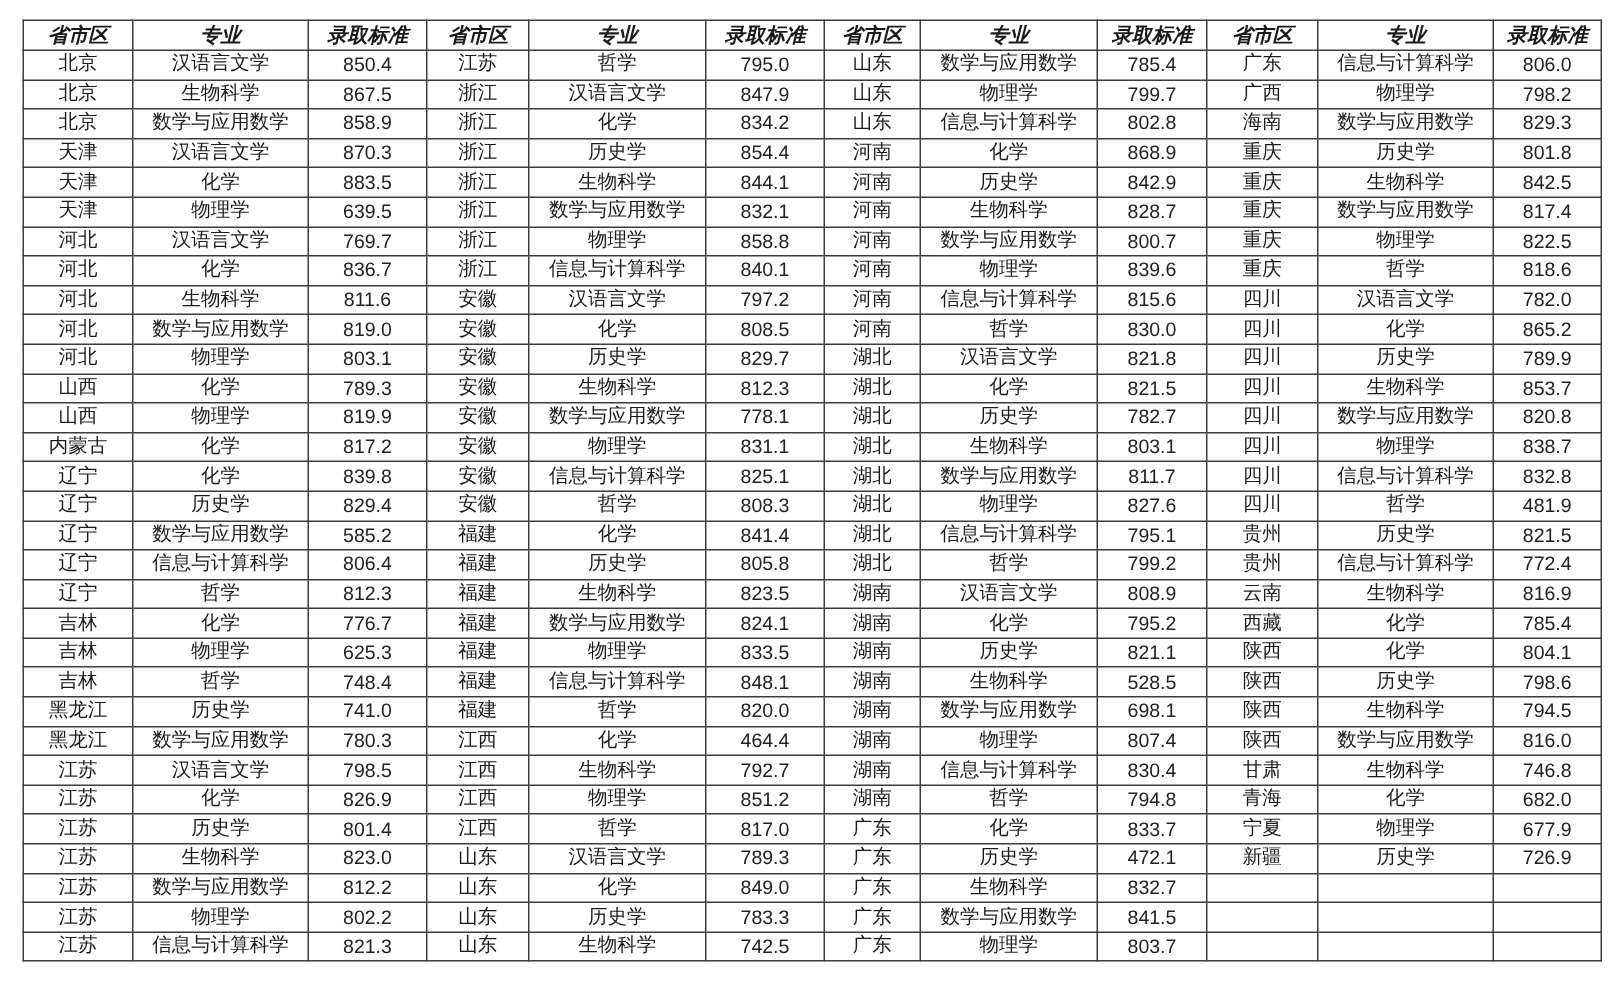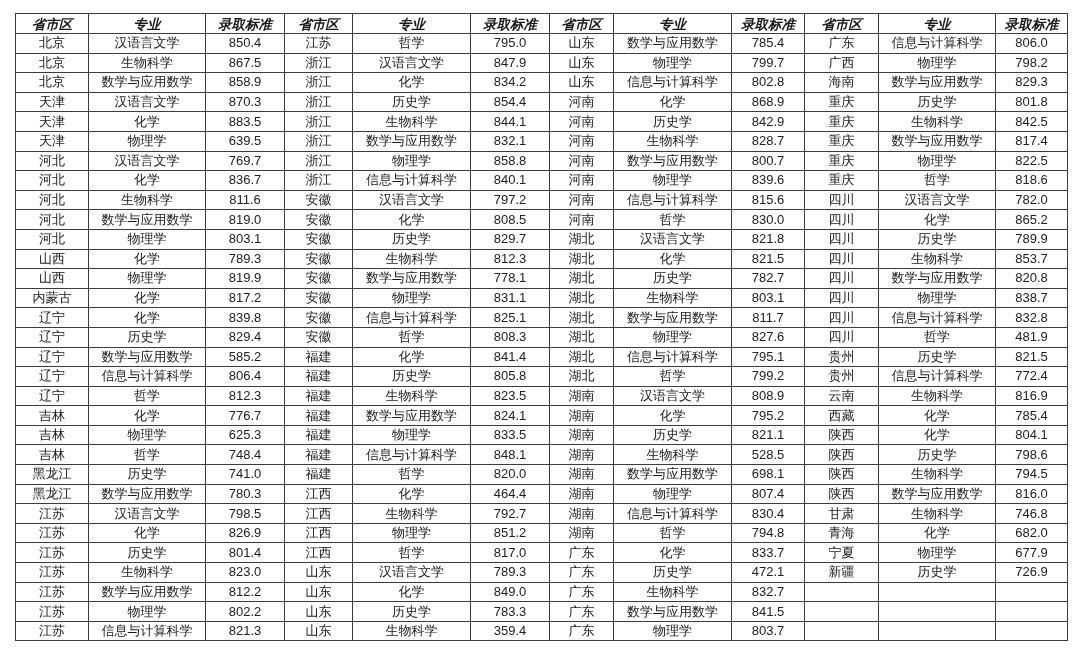--- a/index.html
+++ b/index.html
@@ -471,21 +471,21 @@
         <td></td>
         <td></td>
         <td class="num"></td>
       </tr>
       <tr>
         <td>江苏</td>
         <td>信息与计算科学</td>
         <td class="num">821.3</td>
         <td>山东</td>
         <td>生物科学</td>
-        <td class="num">359.4</td>
+        <td class="num">742.5</td>
         <td>广东</td>
         <td>物理学</td>
         <td class="num">803.7</td>
         <td></td>
         <td></td>
         <td class="num"></td>
       </tr>
     </tbody>
 </table>
 

